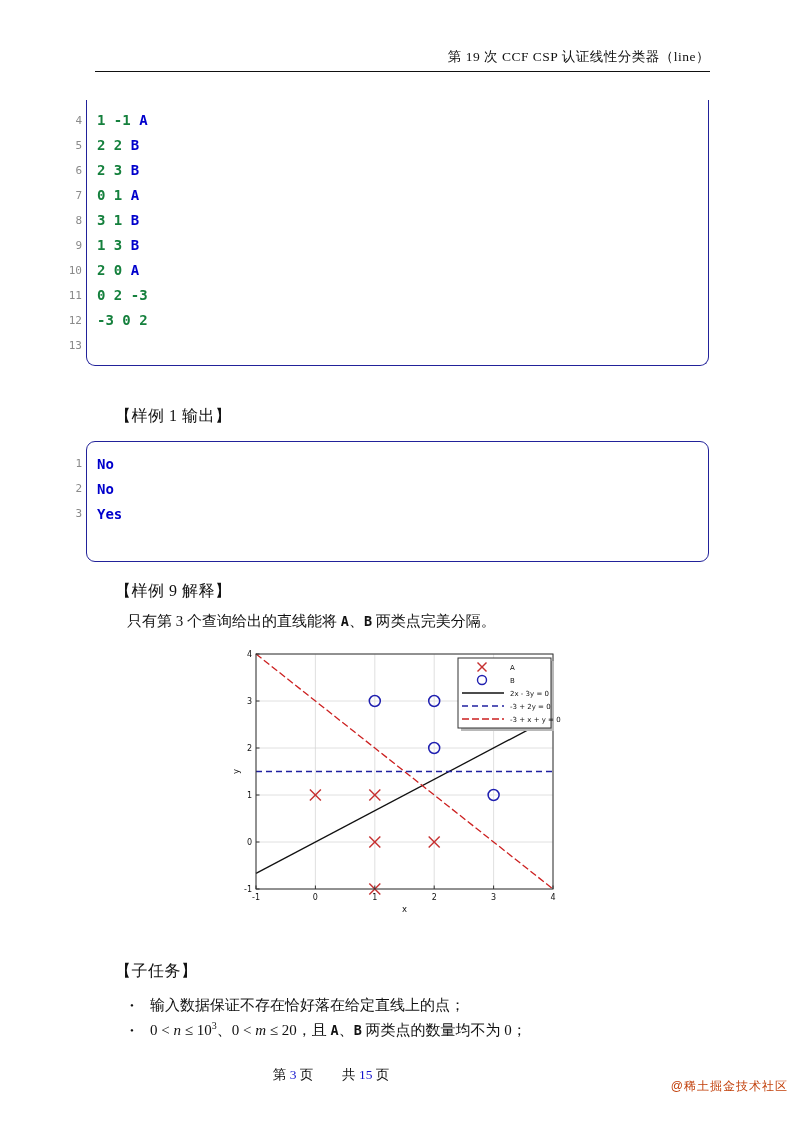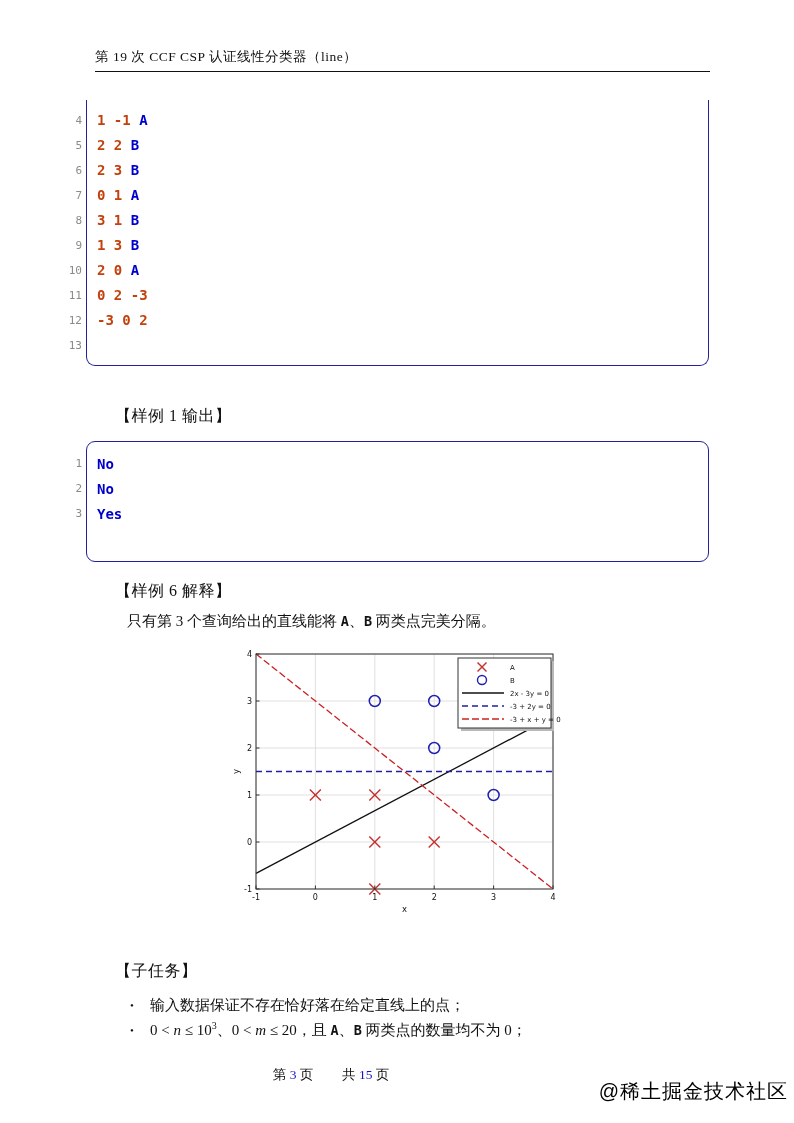--- a/index.html
+++ b/index.html
@@ -3,54 +3,54 @@
 <meta charset="utf-8">
 <style>
   html,body{margin:0;padding:0}
   body{
     width:794px;height:1123px;position:relative;background:#ffffff;
     font-family:"Liberation Serif",serif;color:#111;overflow:hidden;
   }
   
   .page-header{
     position:absolute;left:95px;top:48px;width:615px;
-    display:flex;justify-content:flex-start;align-items:flex-end;
+    display:flex;justify-content:flex-end;align-items:flex-end;
     font-size:13.5px;letter-spacing:.5px;
     border-bottom:1.2px solid #111;padding-bottom:5px;
   }
   
   .code-wrap{
     position:absolute;left:58px;width:651px;display:flex;
     font-family:"DejaVu Sans Mono",monospace;font-size:14px;font-weight:bold;
   }
   .gutter{width:24px;text-align:right;color:#8a8a8a;font-size:11px;font-weight:normal;padding-top:8px}
   .gutter div{height:25px;line-height:25px}
   .code-box{flex:1;margin-left:4px;border:1.5px solid #22229a;background:#fff;padding:8px 0 0 10px;box-sizing:border-box}
   .code-box.continued{border-top:none;border-radius:0 0 9px 9px}
   .code-box.full{border-radius:9px}
   .cl{height:25px;line-height:25px;white-space:pre}
-  .tok-n{color:#c2410c}
+  .tok-n{color:#15803d}
   .tok-l{color:#0000cc}
   
   .sec-head{position:absolute;left:115px;font-size:16px;font-weight:normal;letter-spacing:.5px}
   .para{position:absolute;left:127px;font-size:15px}
   .tk-code{font-family:"DejaVu Sans Mono",monospace;font-weight:bold;font-size:13.5px}
   .tk-math{font-family:"Liberation Serif",serif}
   .tk-mvar{font-family:"Liberation Serif",serif;font-style:italic}
   .tk-sup{vertical-align:super;font-size:10px;line-height:0}
   .bullet{position:absolute;left:130px;font-size:15px}
   .bullet .dot{display:inline-block;width:20px;font-size:11px;vertical-align:1px}
   
   .figure{position:absolute;left:232px;top:648px;width:330px;height:265px;background:#fff}
   
   .footer{position:absolute;top:1066px;left:0;width:662px;text-align:center;font-size:13.5px}
   .footer .gap{display:inline-block;width:22px}
   .pagelink{color:#1414cc;text-decoration:none;cursor:pointer}
   .watermark{
-    position:absolute;top:1078px;right:6px;font-size:20px;color:#000000;
+    position:absolute;top:1078px;right:6px;font-size:12px;color:#c2410c;
     font-family:"Liberation Sans",sans-serif;letter-spacing:1px;
   }
 </style>
 </head>
 <body>
 
 <div class="page-header">
   <span>第 19 次 CCF CSP 认证</span>
   <span>线性分类器（line）</span>
 </div>
@@ -89,21 +89,21 @@
       <div>2</div>
       <div>3</div>
     </div>
   <div class="code-box full" style="height:121px;padding-top:10px">
       <div class="cl"><span class="tok-l">No</span></div>
       <div class="cl"><span class="tok-l">No</span></div>
       <div class="cl"><span class="tok-l">Yes</span></div>
     </div>
 </div>
 
-<div class="sec-head" style="top:581px">【样例 6 解释】</div>
+<div class="sec-head" style="top:581px">【样例 9 解释】</div>
 <div class="para" style="top:612px"><span class="tk-t">只有第 3 个查询给出的直线能将 </span><span class="tk-code">A</span><span class="tk-t">、</span><span class="tk-code">B</span><span class="tk-t"> 两类点完美分隔。</span></div>
 
 <div class="figure">
   <div id="chart"><svg viewBox="0 0 330 265" width="330" height="265">
         <rect x="24" y="6" width="297" height="235" fill="#ffffff"></rect>
         <line x1="24" y1="6" x2="24" y2="241" stroke="#d8d8d8" stroke-width="0.8"></line>
         <line x1="83.4" y1="6" x2="83.4" y2="241" stroke="#d8d8d8" stroke-width="0.8"></line>
         <line x1="142.8" y1="6" x2="142.8" y2="241" stroke="#d8d8d8" stroke-width="0.8"></line>
         <line x1="202.2" y1="6" x2="202.2" y2="241" stroke="#d8d8d8" stroke-width="0.8"></line>
         <line x1="261.6" y1="6" x2="261.6" y2="241" stroke="#d8d8d8" stroke-width="0.8"></line>

